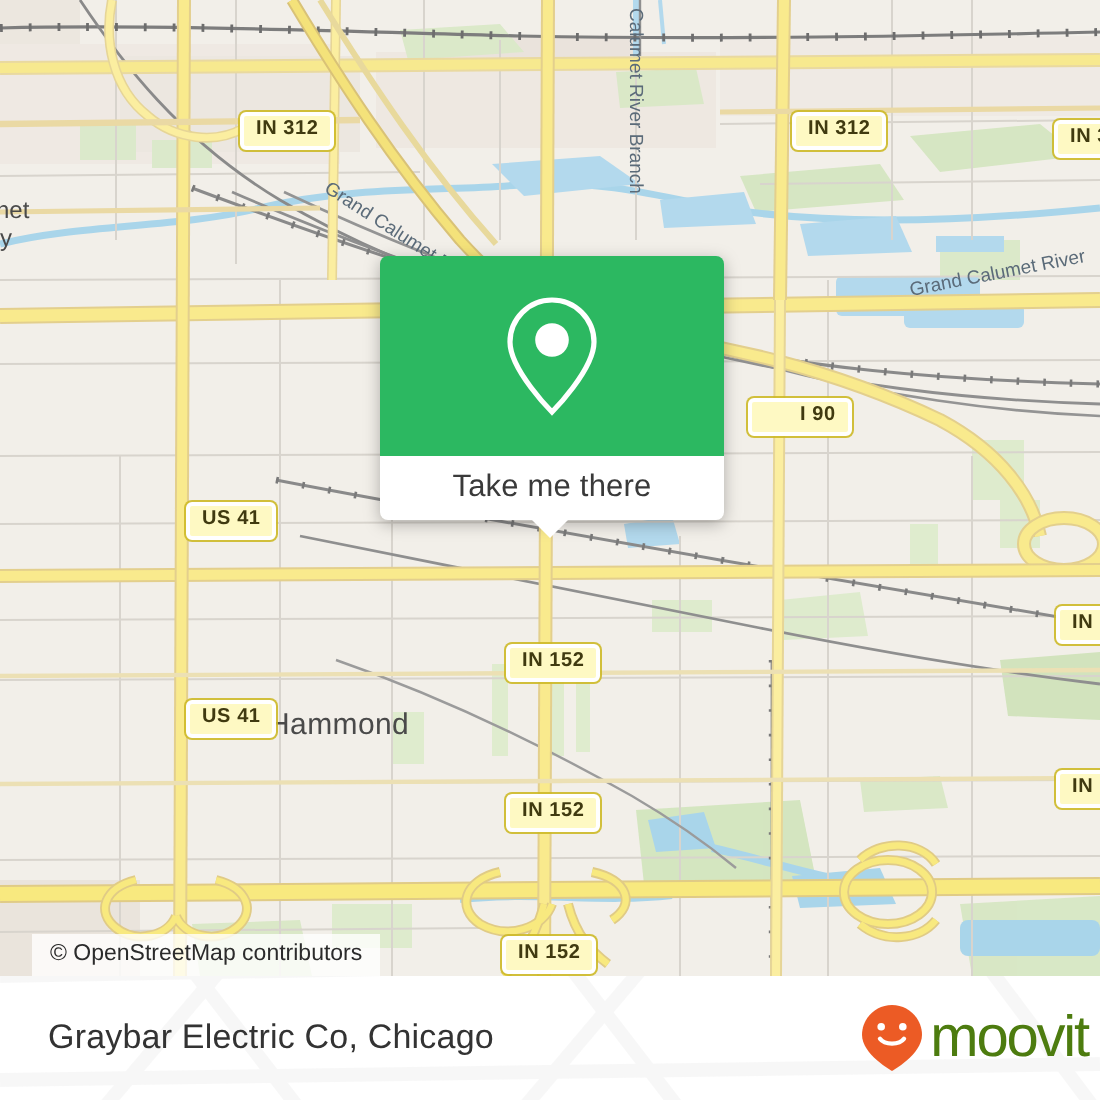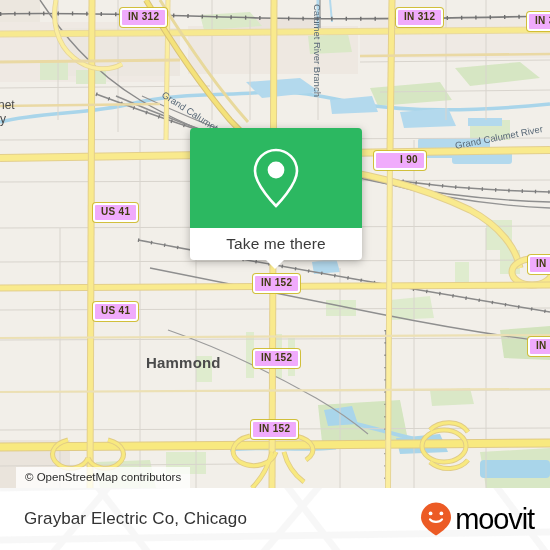--- a/index.html
+++ b/index.html
@@ -30,31 +30,32 @@
   }
   .lbl-city { font-size: 15px; color: #4a4a4a; letter-spacing: .2px; }
   .lbl-water {
     font-size: 9.5px; color: #5b6b79;
     font-style: normal;
   }
 
   
   .shield {
     position: absolute;
-    background: #f0abfc;
+    background: #fef9c3;
     border: 2px solid #ffffff;
     border-radius: 3px;
     color: #403a10;
     font-size: 10px;
     font-weight: bold;
     letter-spacing: .3px;
     padding: 1px 6px 2px 6px;
     line-height: 12px;
     box-shadow: 0 0 0 1px rgba(205,185,40,.9);
     white-space: nowrap;
+    margin-top: 48px;
   }
 
   
   #attribution {
     position: absolute;
     left: 16px; bottom: 0;
     background: rgba(255,255,255,.78);
     font-size: 11.5px;
     color: #2b2b2b;
     padding: 3px 9px 4px 9px;
@@ -96,35 +97,35 @@
   }
 
   
   #footer {
     position: absolute;
     left: 0; top: 488px;
     width: 550px; height: 62px;
     background: #ffffff;
     display: flex; align-items: center;
     justify-content: space-between;
-    padding: 0 16px 0 24px;
+    padding: 0 6px 0 24px;
     overflow: hidden;
   }
   #footer-watermark {
     position: absolute; left:0; top:-40px;
     width:550px; height:120px; opacity:.5;
   }
   #footer-title {
     position: relative;
     font-size: 17px; color: #333333;
     letter-spacing: .1px;
   }
   #brand { position: relative; display: flex; align-items: center; gap: 2px; }
   #brand-word {
-    font-size: 29px; color: #000000;
+    font-size: 29px; color: #4d7c0f;
     letter-spacing: -1.1px; font-weight: normal;
     line-height: 30px;
   }
 </style>
 </head>
 <body>
 
 <div id="app">
 
   <div id="map">
@@ -316,21 +317,21 @@
             <path d="M430 430 C440 420, 460 420, 468 432"></path>
             <path d="M430 462 C442 472, 460 470, 468 460"></path>
           </g>
 
           <path d="M272 150 C284 154, 292 160, 300 166" stroke="#e8d99c" stroke-width="4"></path>
         </g>
 
       </g>
     </svg>
 
-    <div class="maplabel lbl-city" style="left:146px; top:354px;font-weight:bold;">Hammond</div>
+    <div class="maplabel lbl-city" style="left:134px; top:354px;">Hammond</div>
 
     <div class="maplabel lbl-water" style="left:455px; top:140px; transform:rotate(-11deg); transform-origin:left center;">Grand Calumet River</div>
 
     <div class="maplabel lbl-water" style="left:163px; top:88px; transform:rotate(33deg); transform-origin:left center;">Grand Calumet Riv</div>
 
     <div class="maplabel lbl-water" style="left:323px; top:4px; transform:rotate(90deg); transform-origin:left top;">Calumet River Branch</div>
 
     <div class="maplabel lbl-water" style="left:-2px; top:98px; font-size:12px; color:#4a4a4a;">net</div>
 
     <div class="maplabel lbl-water" style="left:0px; top:112px; font-size:12px; color:#4a4a4a;">y</div>

